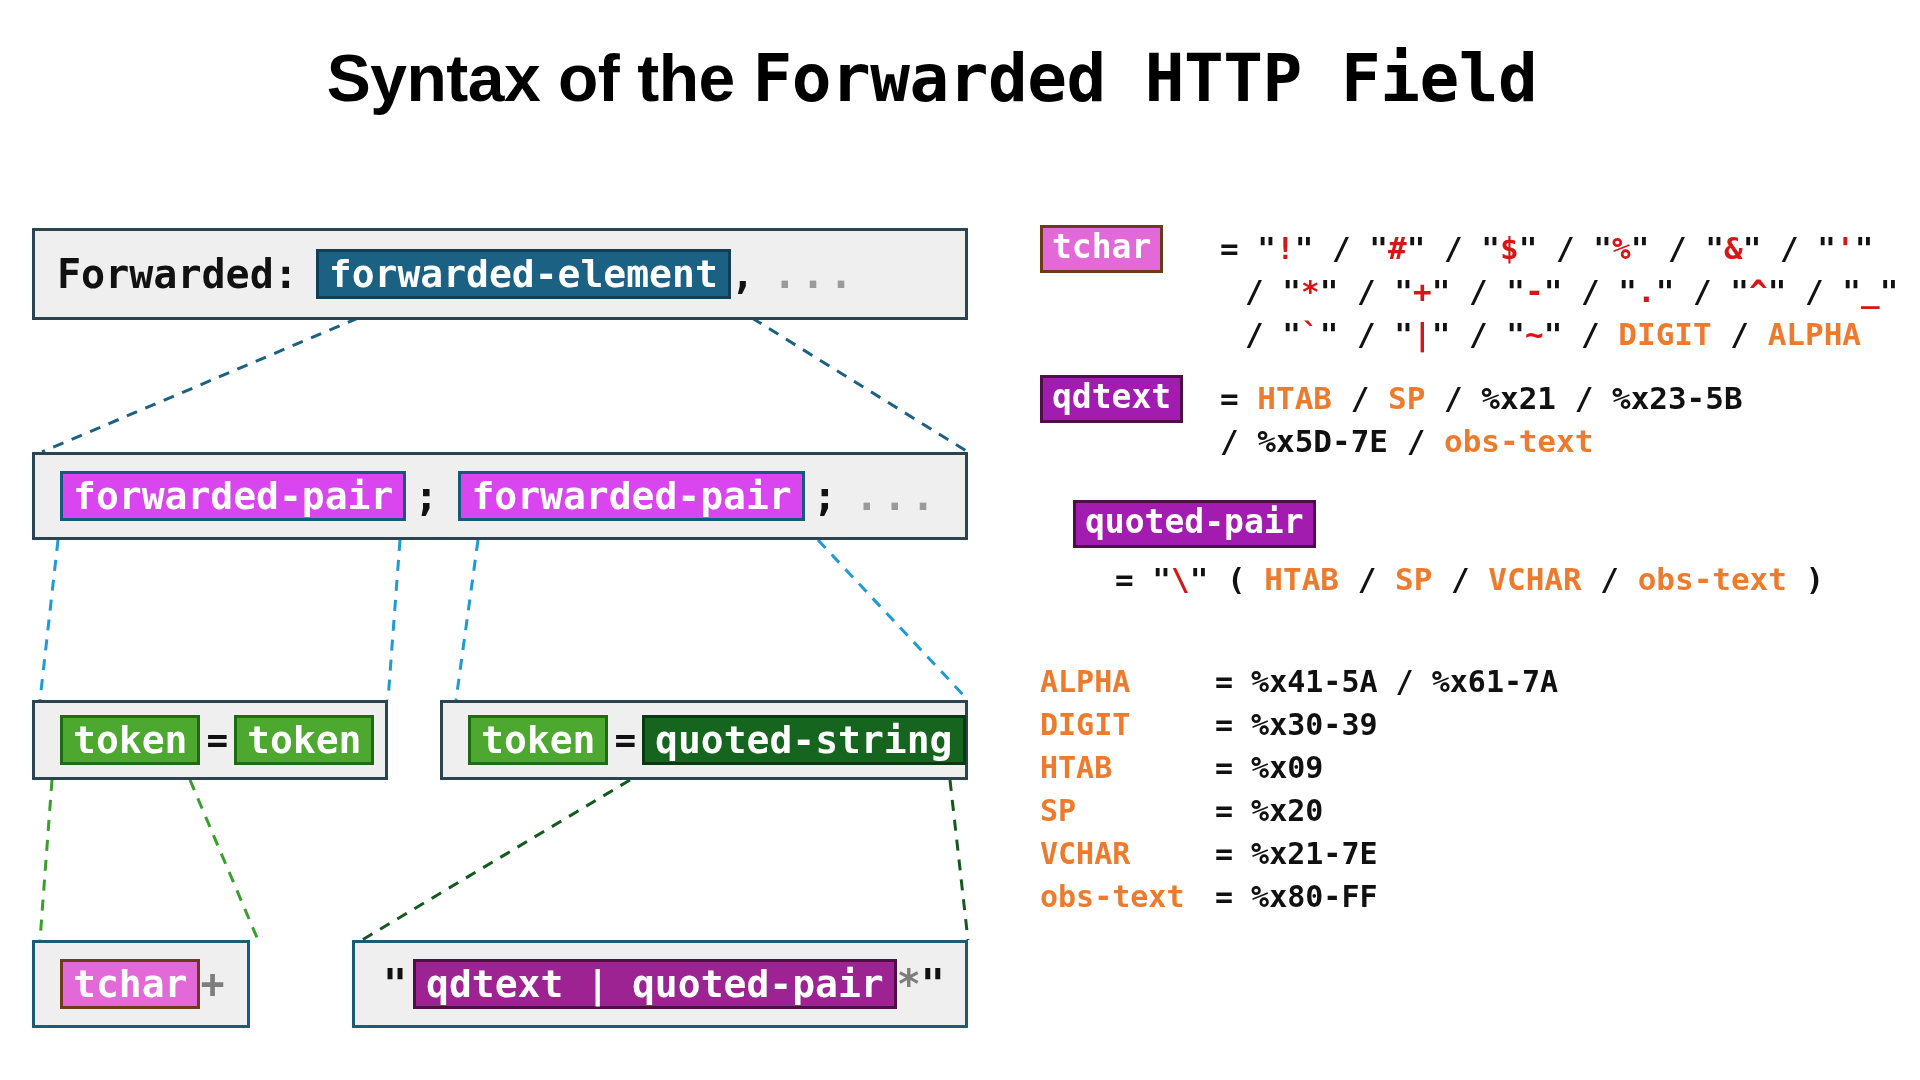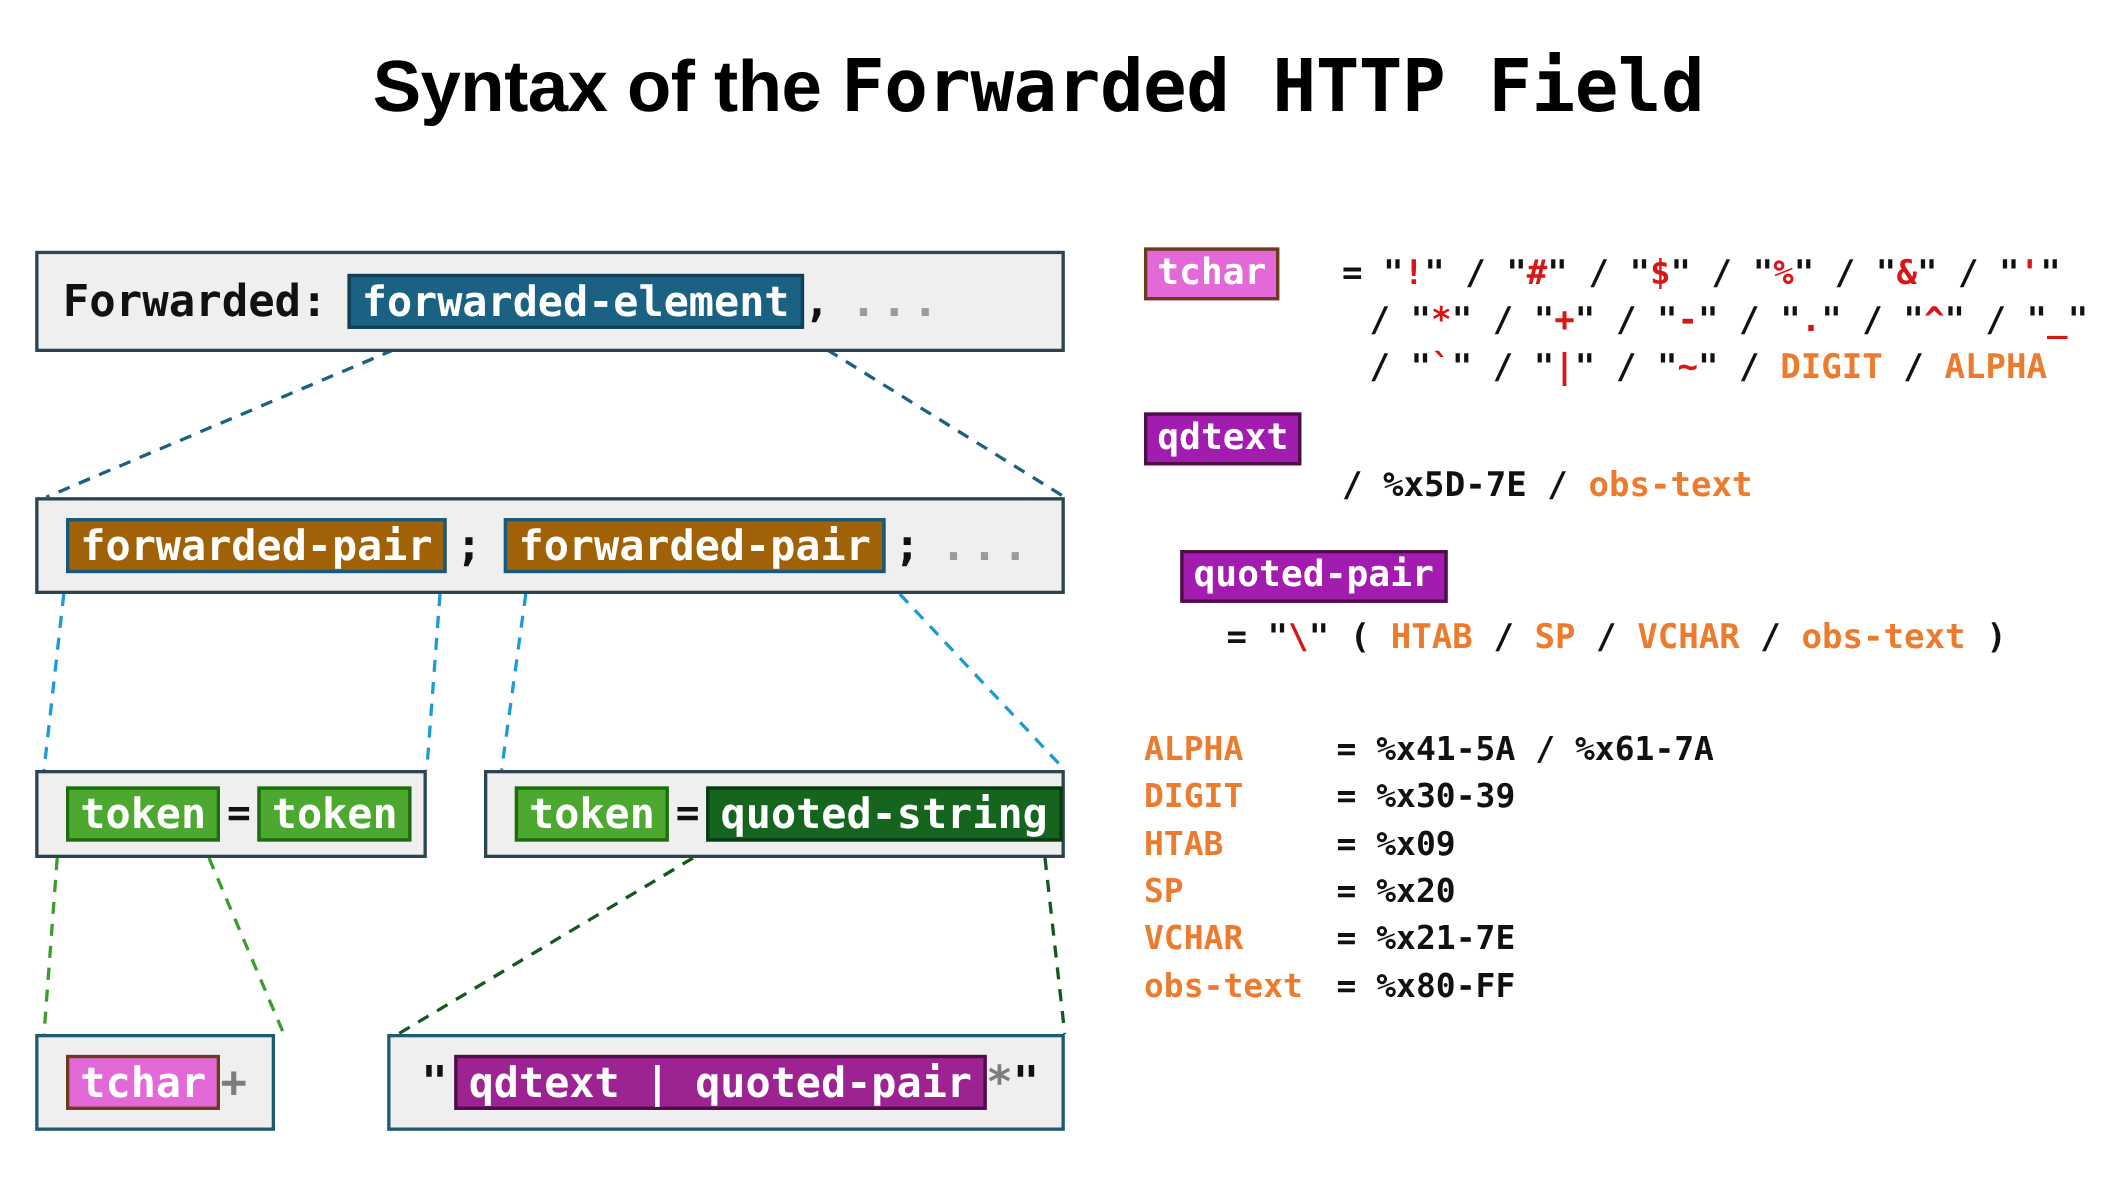--- a/index.html
+++ b/index.html
@@ -7,21 +7,21 @@
     width:1920px;height:1080px;
     background:#ffffff;
     font-family:"DejaVu Sans Mono", monospace;
     overflow:hidden;
     position:relative;
   }
 
   
   #title{
     position:absolute;
-    top:40px; left:16px; width:1856px;
+    top:40px; left:4px; width:1856px;
     text-align:center;
     font-size:66px;
     font-weight:bold;
     color:#000000;
     white-space:nowrap;
     letter-spacing:-0.5px;
   }
   #title .sans{ font-family:"Liberation Sans", sans-serif; font-weight:bold; }
   #title .mono{ font-family:"DejaVu Sans Mono", monospace; font-weight:bold; }
 
@@ -63,21 +63,21 @@
     font-family:"DejaVu Sans Mono", monospace;
     font-weight:bold;
     font-size:38px;
     color:#ffffff;
     padding:3px 10px 1px 10px;
     box-sizing:border-box;
     line-height:1.05;
     white-space:nowrap;
   }
   .tag-fwd-element{ background:#1a6183; border:3px solid #123f56; }
-  .tag-fwd-pair   { background:#a16207; border:3px solid #155a7d; }
+  .tag-fwd-pair   { background:#d946ef; border:3px solid #155a7d; }
   .tag-token      { background:#4da82f; border:3px solid #1f6a12;text-align:center; }
   .tag-qstring    { background:#15651f; border:3px solid #0a3a12; }
   .tag-tchar-box  { background:#e469d8; border:3px solid #6b3b1c; }
   .tag-qd-alt     { background:#9d2392; border:3px solid #4c1047; }
 
   
   #rules{
     position:absolute;
     left:1040px; top:225px; width:880px;
     font-family:"DejaVu Sans Mono", monospace;
@@ -203,20 +203,21 @@
     <span class="nt-badge badge-tchar" style="position:absolute;left:0;top:0;">tchar</span>
     <div class="rule-line" style="position:absolute;left:180px;top:2px;"><span class="blk">= </span><span class="blk">"</span><span class="red">!</span><span class="blk">" / "</span><span class="red">#</span><span class="blk">" / "</span><span class="red">$</span><span class="blk">" / "</span><span class="red">%</span><span class="blk">" / "</span><span class="red">&amp;</span><span class="blk">" / "</span><span class="red">'</span><span class="blk">"</span></div>
 
     <div class="rule-line" style="position:absolute;left:205px;top:45px;"><span class="blk">/ "</span><span class="red">*</span><span class="blk">" / "</span><span class="red">+</span><span class="blk">" / "</span><span class="red">-</span><span class="blk">" / "</span><span class="red">.</span><span class="blk">" / "</span><span class="red">^</span><span class="blk">" / "</span><span class="red">_</span><span class="blk">"</span></div>
 
     <div class="rule-line" style="position:absolute;left:205px;top:88px;"><span class="blk">/ "</span><span class="red">`</span><span class="blk">" / "</span><span class="red">|</span><span class="blk">" / "</span><span class="red">~</span><span class="blk">" / </span><span class="orange">DIGIT</span><span class="blk"> / </span><span class="orange">ALPHA</span></div>
   </div>
 
   <div class="rule-block" style="position:relative;height:125px;">
     <span class="nt-badge badge-purple" style="position:absolute;left:0;top:0;">qdtext</span>
+    <div class="rule-line" style="position:absolute;left:180px;top:2px;"><span class="blk">= </span><span class="orange">HTAB</span><span class="blk"> / </span><span class="orange">SP</span><span class="blk"> / </span><span class="blk">%x21</span><span class="blk"> / </span><span class="blk">%x23-5B</span></div>
     <div class="rule-line" style="position:absolute;left:180px;top:45px;"><span class="blk">/ </span><span class="blk">%x5D-7E</span><span class="blk"> / </span><span class="orange">obs-text</span></div>
   </div>
 
   <div class="rule-block" style="position:relative;height:150px;">
     <span class="nt-badge badge-purple" style="position:absolute;left:0;top:0;margin-left:33px;">quoted-pair</span>
     <div class="rule-line" style="position:absolute;left:75px;top:58px;"><span class="blk">= "</span><span class="red">\</span><span class="blk">" ( </span><span class="orange">HTAB</span><span class="blk"> / </span><span class="orange">SP</span><span class="blk"> / </span><span class="orange">VCHAR</span><span class="blk"> / </span><span class="orange">obs-text</span><span class="blk"> )</span></div>
   </div>
 
   <div class="defs">
     <div class="row">

